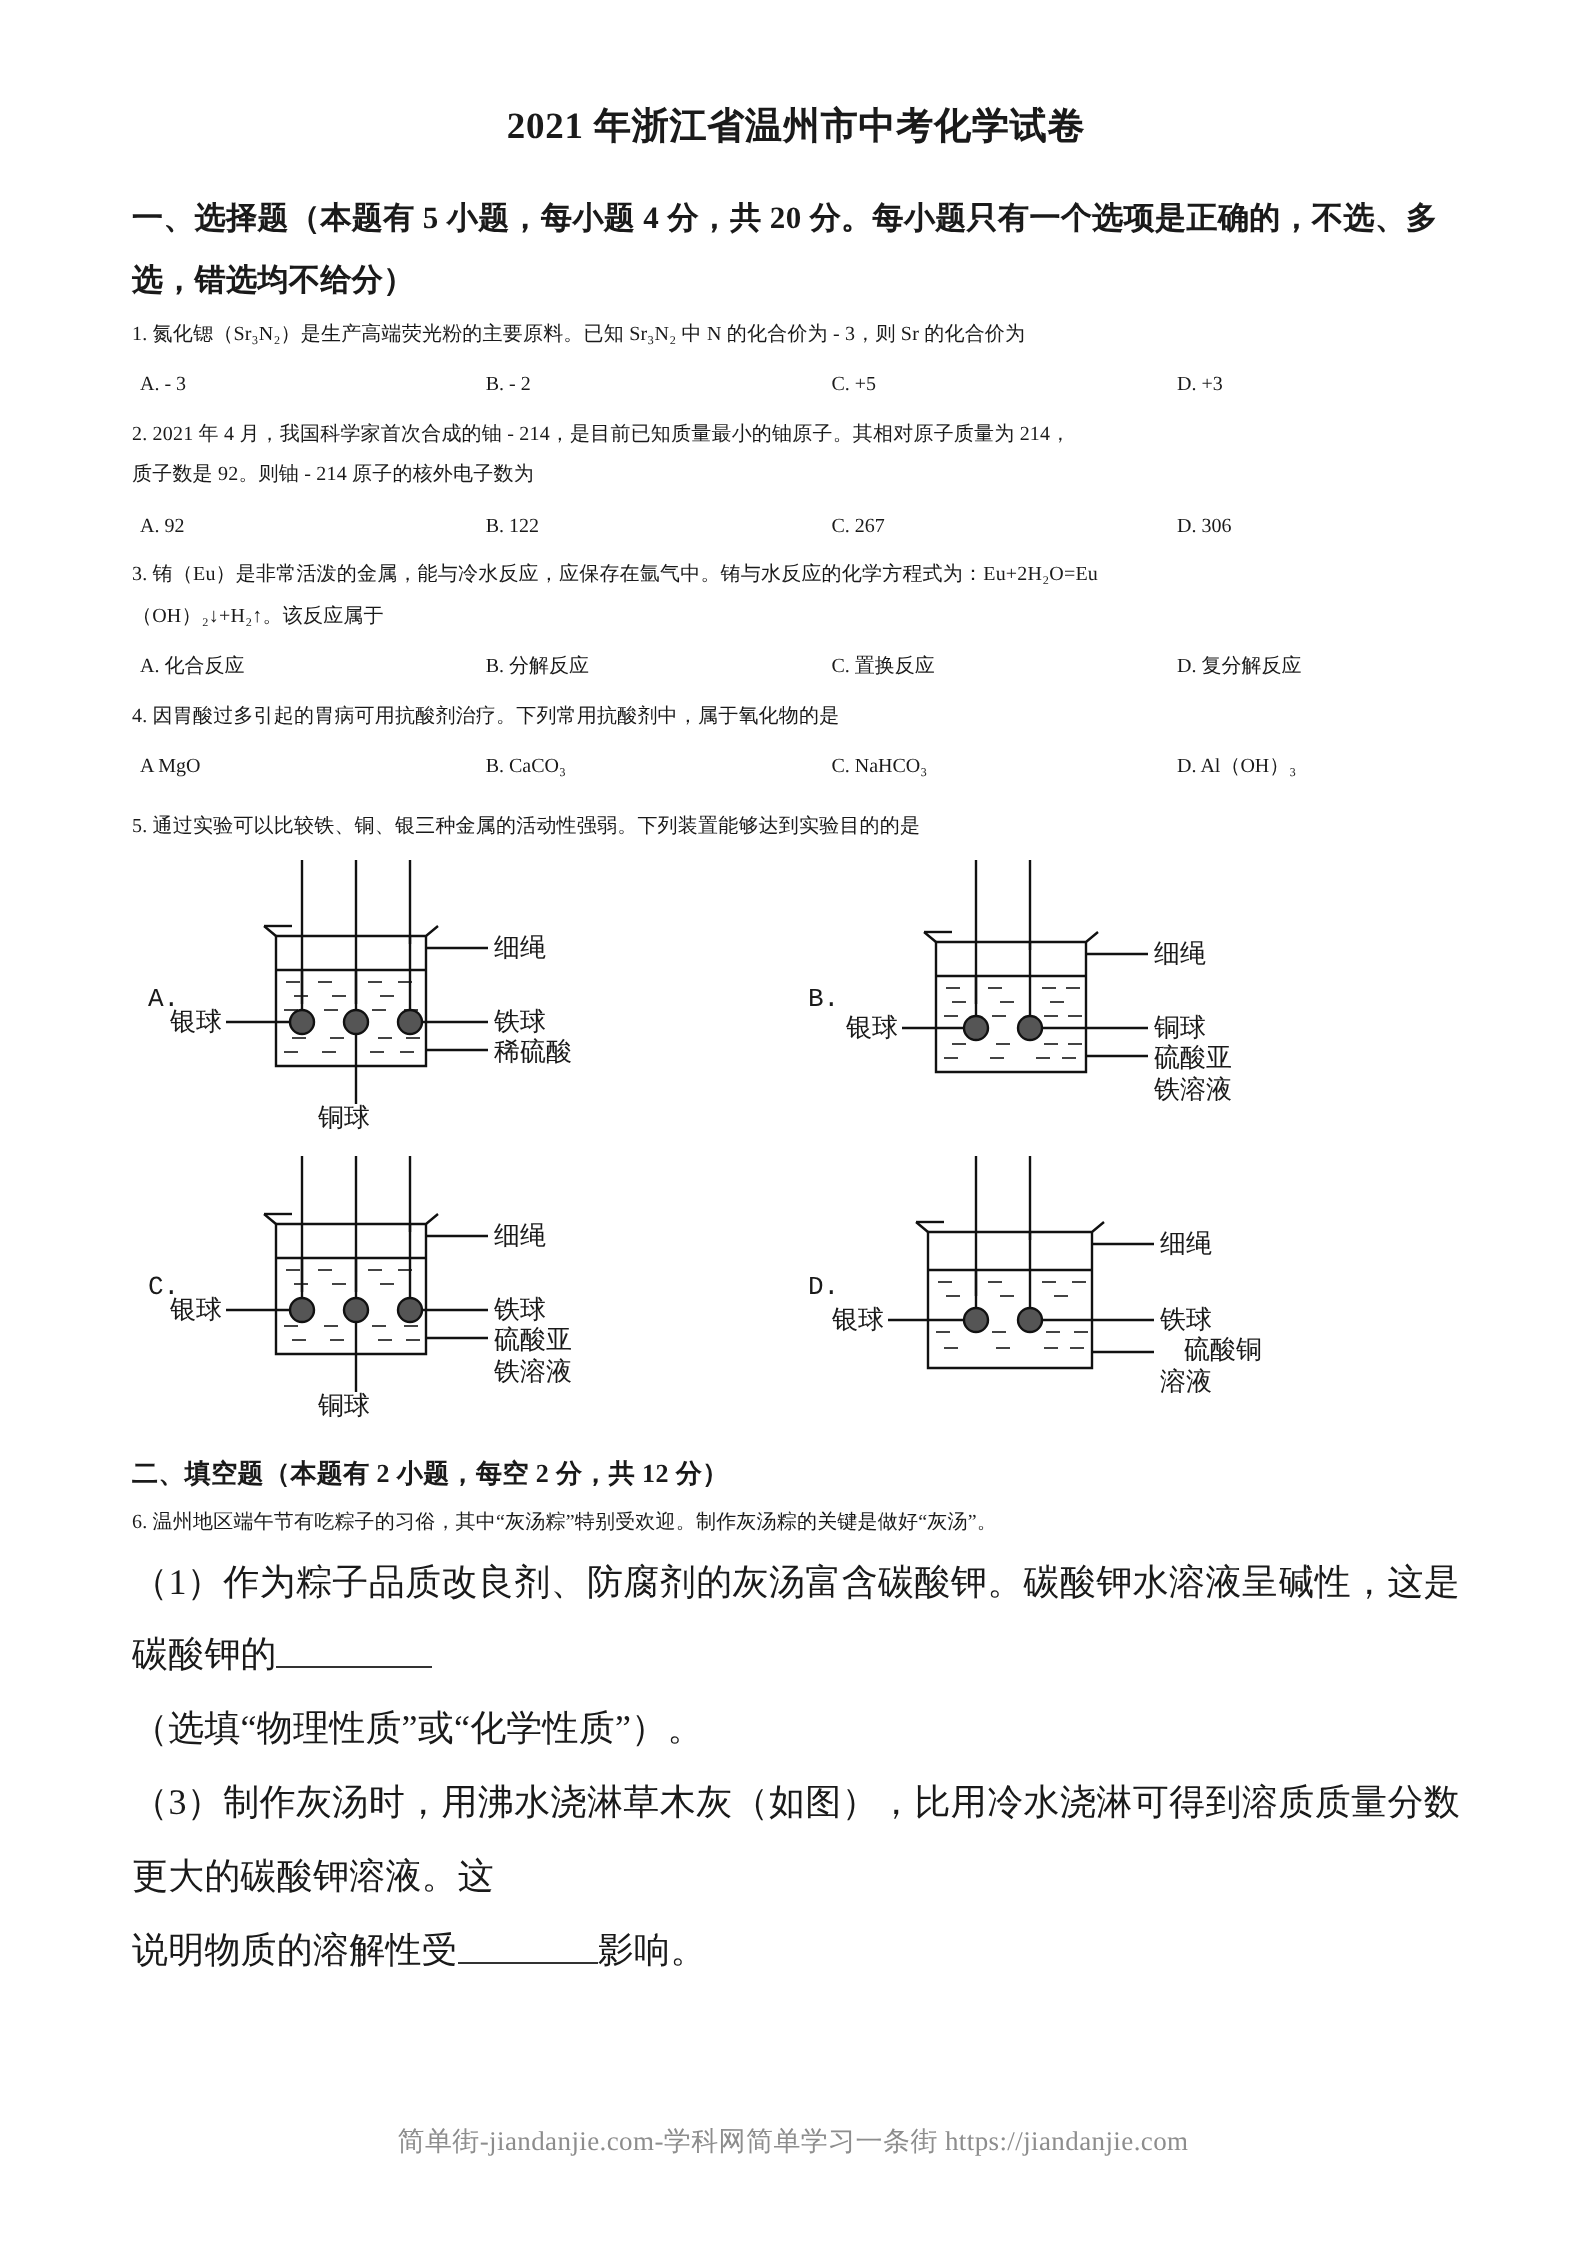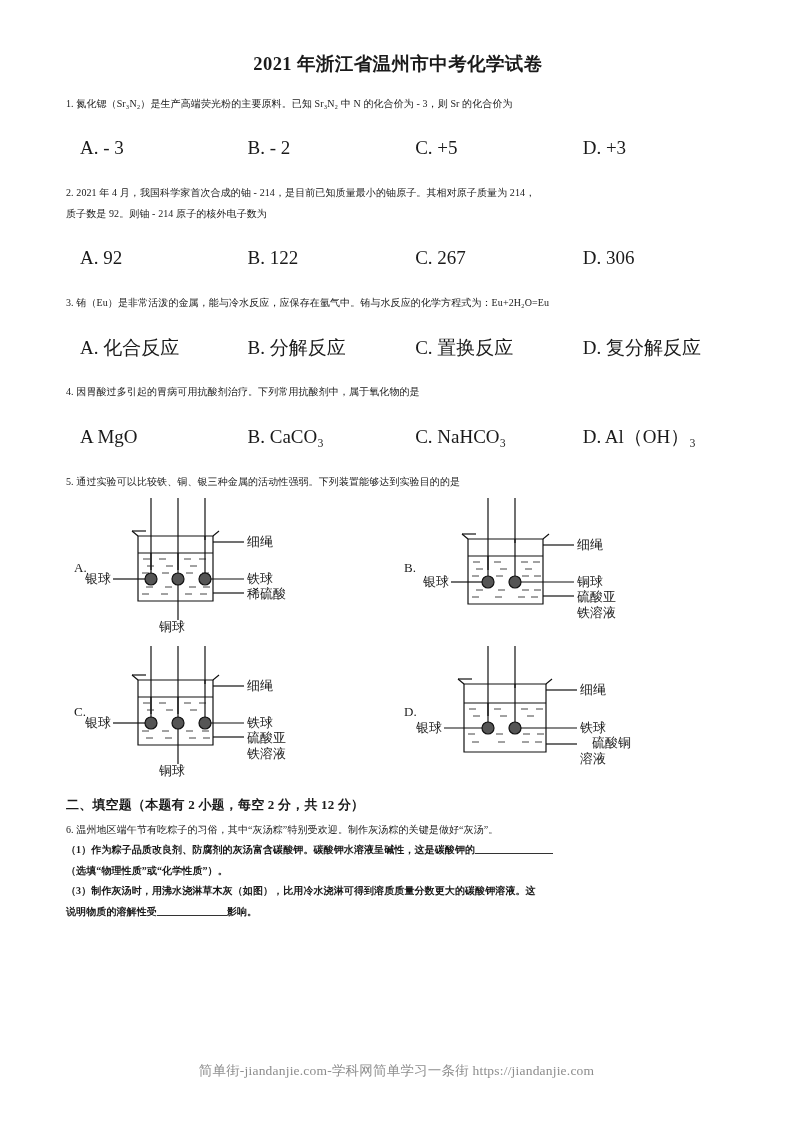--- a/index.html
+++ b/index.html
@@ -57,32 +57,31 @@
 
   
   .q {
     font-size: 10px;
     line-height: 2.05;
     margin: 0;
     letter-spacing: 0.1px;
     text-align: justify;
   }
   .q-sub {
-    font-size: 10px;
+    font-size: 18px;
     line-height: 2.05;
     margin: 0;
     letter-spacing: 0.1px;
     text-align: justify;
-    font-weight: bold;
   }
   .opts {
     display: flex;
-    font-size: 19px;
+    font-size: 10px;
     line-height: 2.15;
-    margin: 14px;
+    margin: 4px;
     align-items: center;
   }
   .opts > span {
     display: block;
   }
   .opt-a { width: 176px; }
   .opt-b { width: 176px; }
   .opt-c { width: 176px; }
   .opt-d { width: 140px; }
   .blank-line {
@@ -106,21 +105,21 @@
     height: 145px;
   }
   .fig-cell.r1c1 { left: 0px;   top: 0px; }
   .fig-cell.r1c2 { left: 330px; top: 0px; }
   .fig-cell.r2c1 { left: 0px;   top: 148px; }
   .fig-cell.r2c2 { left: 330px; top: 148px; }
 
   .fig-label {
     position: absolute;
     font-size: 13px;
-    font-family: Liberation Serif, serif;
+    font-family: Liberation Mono, monospace;
   }
   .fig-svg {
     position: absolute;
     left: 0; top: 0;
   }
 
   
   .footer {
     position: absolute;
     left: 0;
@@ -135,39 +134,41 @@
 </style>
 </head>
 <body>
 
 <div class="page">
 
   <div class="content">
 
     <h1 class="doc-title">2021 年浙江省温州市中考化学试卷</h1>
 
+    <div class="section-head">一、选择题（本题有 5 小题，每小题 4 分，共 20 分。每小题只有一个选项是正确的，不选、多选，错选均不给分）</div>
 
     <p class="q">1. 氮化锶（Sr₃N₂）是生产高端荧光粉的主要原料。已知 Sr₃N₂ 中 N 的化合价为 - 3，则 Sr 的化合价为</p>
     <div class="opts">
       <span class="opt-a">A.  - 3</span>
       <span class="opt-b">B.  - 2</span>
       <span class="opt-c">C. +5</span>
       <span class="opt-d">D. +3</span>
     </div>
 
     <p class="q">2. 2021 年 4 月，我国科学家首次合成的铀 - 214，是目前已知质量最小的铀原子。其相对原子质量为 214，</p>
     <p class="q">质子数是 92。则铀 - 214 原子的核外电子数为</p>
     <div class="opts">
       <span class="opt-a">A. 92</span>
       <span class="opt-b">B. 122</span>
       <span class="opt-c">C. 267</span>
       <span class="opt-d">D. 306</span>
     </div>
 
     <p class="q">3. 铕（Eu）是非常活泼的金属，能与冷水反应，应保存在氩气中。铕与水反应的化学方程式为：Eu+2H₂O=Eu</p>
+    <p class="q">（OH）₂↓+H₂↑。该反应属于</p>
     <div class="opts">
       <span class="opt-a">A. 化合反应</span>
       <span class="opt-b">B. 分解反应</span>
       <span class="opt-c">C. 置换反应</span>
       <span class="opt-d">D. 复分解反应</span>
     </div>
 
     <p class="q">4. 因胃酸过多引起的胃病可用抗酸剂治疗。下列常用抗酸剂中，属于氧化物的是</p>
     <div class="opts">
       <span class="opt-a">A  MgO</span>

